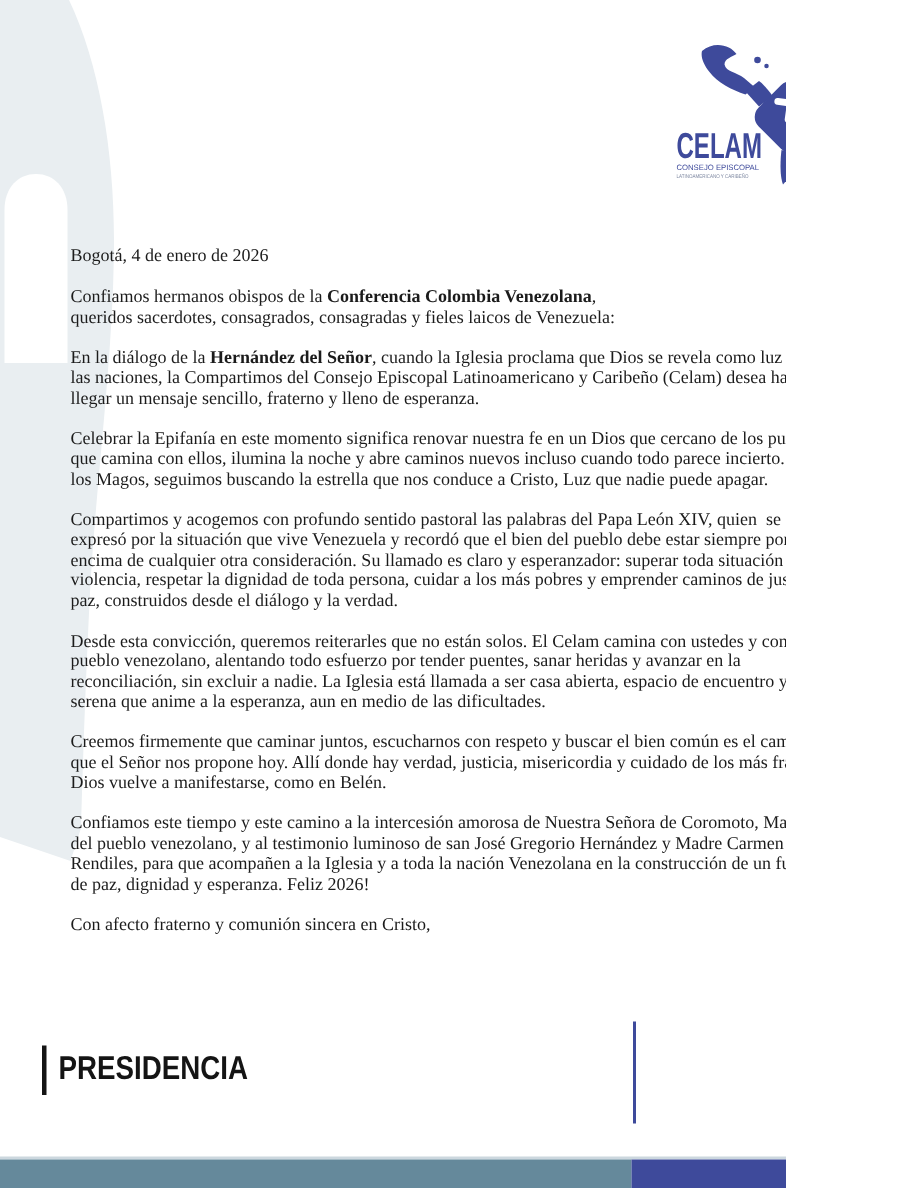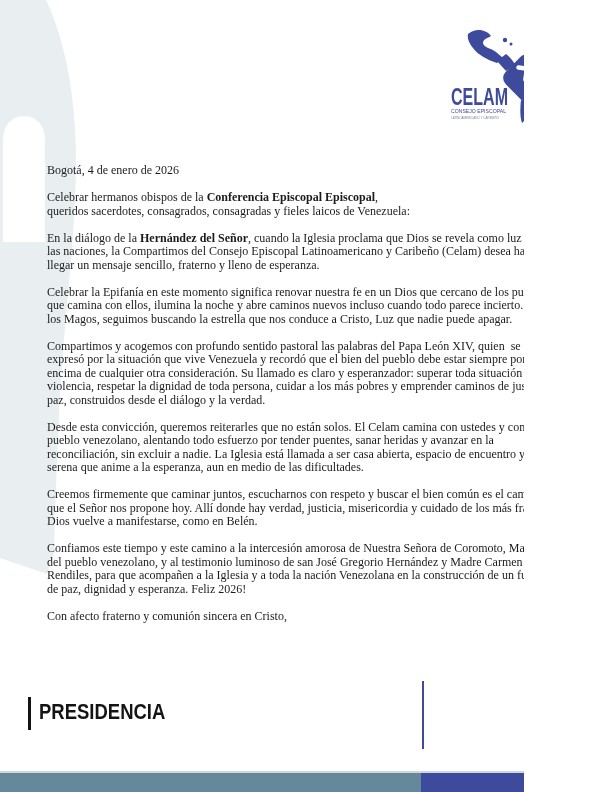--- a/index.html
+++ b/index.html
@@ -50,21 +50,21 @@
       <rect x="76.5" y="29" width="4.5" height="25" rx="2.2"></rect>
       <rect x="68" y="38.5" width="21" height="4.5" rx="2.2"></rect>
     </g>
     <text x="3" y="77" font-size="24" font-weight="bold" fill="#3E4A9B" textLength="57" lengthAdjust="spacingAndGlyphs">CELAM</text>
     <text x="3" y="85" font-size="5.2" fill="#3E4A9B" textLength="55" lengthAdjust="spacingAndGlyphs">CONSEJO EPISCOPAL</text>
     <text x="3" y="90.5" font-size="3.6" fill="#7d87a0" textLength="48" lengthAdjust="spacingAndGlyphs">LATINOAMERICANO Y CARIBEÑO</text>
   </svg>
 
   <div class="body-text">
     <p>Bogotá, 4 de enero de 2026</p>
-    <p><span>Celebrar hermanos obispos de la </span><b>Conferencia Episcopal Episcopal</b><span>,
+    <p><span>Confiamos hermanos obispos de la </span><b>Conferencia Colombia Venezolana</b><span>,
 queridos sacerdotes, consagrados, consagradas y fieles laicos de Venezuela:</span></p>
     <p><span>En la diálogo de la </span><b>Hernández del Señor</b><span>, cuando la Iglesia proclama que Dios se revela como luz para todas
 las naciones, la Compartimos del Consejo Episcopal Latinoamericano y Caribeño (Celam) desea hacerles
 llegar un mensaje sencillo, fraterno y lleno de esperanza.</span></p>
     <p>Celebrar la Epifanía en este momento significa renovar nuestra fe en un Dios que cercano de los pueblos
 que camina con ellos, ilumina la noche y abre caminos nuevos incluso cuando todo parece incierto. Como
 los Magos, seguimos buscando la estrella que nos conduce a Cristo, Luz que nadie puede apagar.</p>
     <p>Compartimos y acogemos con profundo sentido pastoral las palabras del Papa León XIV, quien  se
 expresó por la situación que vive Venezuela y recordó que el bien del pueblo debe estar siempre por
 encima de cualquier otra consideración. Su llamado es claro y esperanzador: superar toda situación de

